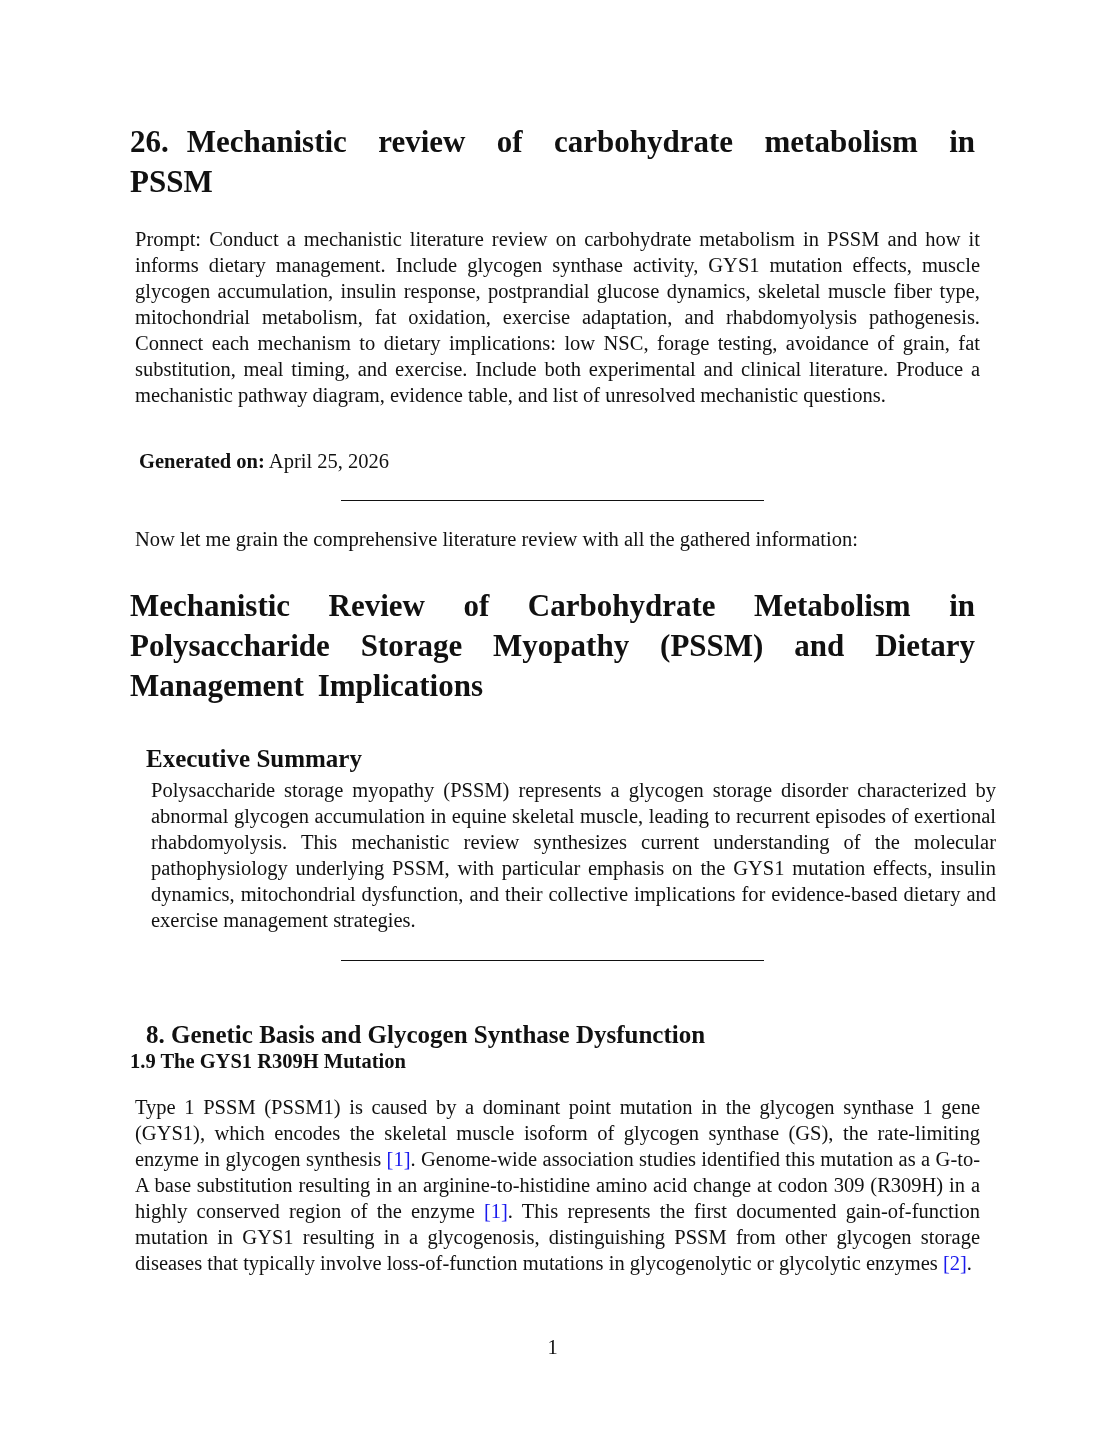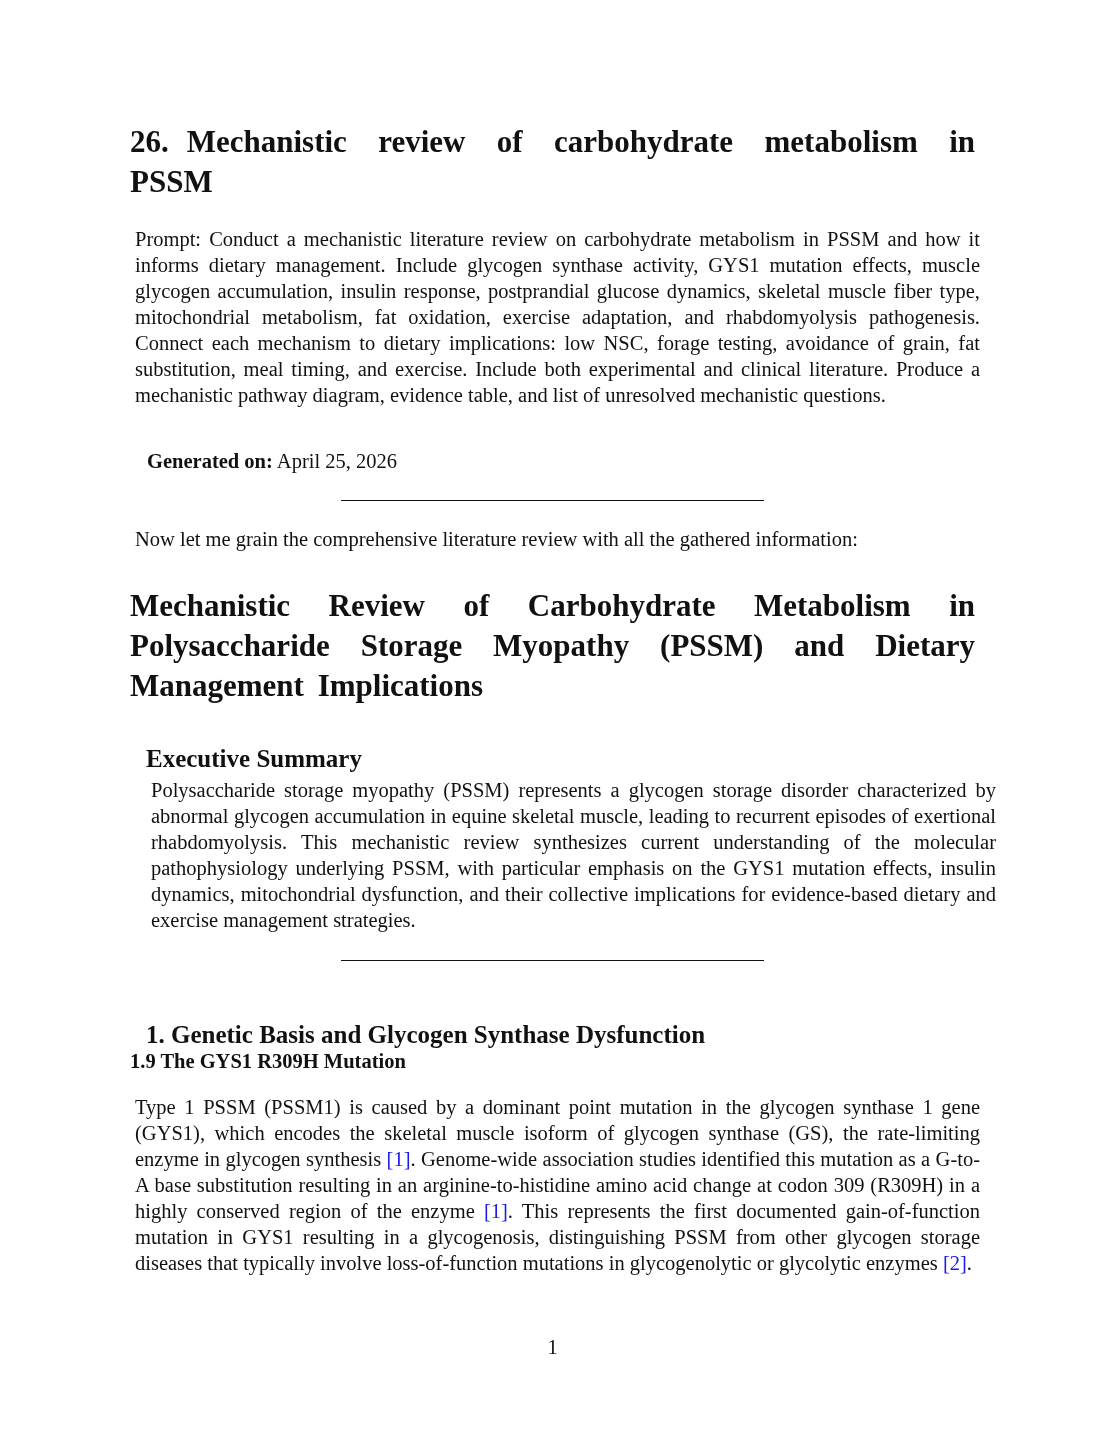--- a/index.html
+++ b/index.html
@@ -50,21 +50,21 @@
   }
   .prompt {
     position: absolute;
     top: 221px;
     left: 0;
     width: 845px;
   }
   .generated {
     position: absolute;
     top: 443px;
-    left: 12px;
+    left: 4px;
     width: 845px;
   }
   .generated b { font-weight: bold; }
   .rule {
     position: absolute;
     left: 211px;
     width: 423px;
     height: 0;
     border-top: 1.3px solid #111;
   }
@@ -154,21 +154,21 @@
   <p class="intro">Now let me grain the comprehensive literature review with all the gathered information:</p>
 
   <h1 class="main-title">Mechanistic Review of Carbohydrate Metabolism in Polysaccharide Storage Myopathy (PSSM) and Dietary Management Implications</h1>
 
   <h2 class="exec">Executive Summary</h2>
 
   <p class="exec-body">Polysaccharide storage myopathy (PSSM) represents a glycogen storage disorder characterized by abnormal glycogen accumulation in equine skeletal muscle, leading to recurrent episodes of exertional rhabdomyolysis. This mechanistic review synthesizes current understanding of the molecular pathophysiology underlying PSSM, with particular emphasis on the GYS1 mutation effects, insulin dynamics, mitochondrial dysfunction, and their collective implications for evidence-based dietary and exercise management strategies.</p>
 
   <div class="rule rule2"></div>
 
-  <h2 class="sec1">1. Genetic Basis and Glycogen Synthase Dysfunction</h2>
+  <h2 class="sec1">8. Genetic Basis and Glycogen Synthase Dysfunction</h2>
 
   <h3>1.9 The GYS1 R309H Mutation</h3>
 
   <p class="sec1-body"><span>Type 1 PSSM (PSSM1) is caused by a dominant point mutation in the glycogen synthase 1 gene (GYS1), which encodes the skeletal muscle isoform of glycogen synthase (GS), the rate-limiting enzyme in glycogen synthesis </span><a class="cite">[1]</a><span>. Genome-wide association studies identified this mutation as a G-to-A base substitution resulting in an arginine-to-histidine amino acid change at codon 309 (R309H) in a highly conserved region of the enzyme </span><a class="cite">[1]</a><span>. This represents the first documented gain-of-function mutation in GYS1 resulting in a glycogenosis, distinguishing PSSM from other glycogen storage diseases that typically involve loss-of-function mutations in glycogenolytic or glycolytic enzymes </span><a class="cite">[2]</a><span>.</span></p>
 
   <div class="page-number">1</div>
 
 </div>
 
 </body></html>

